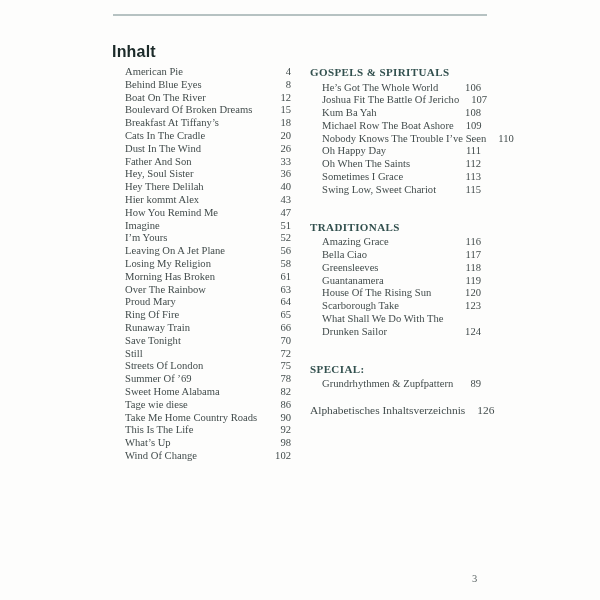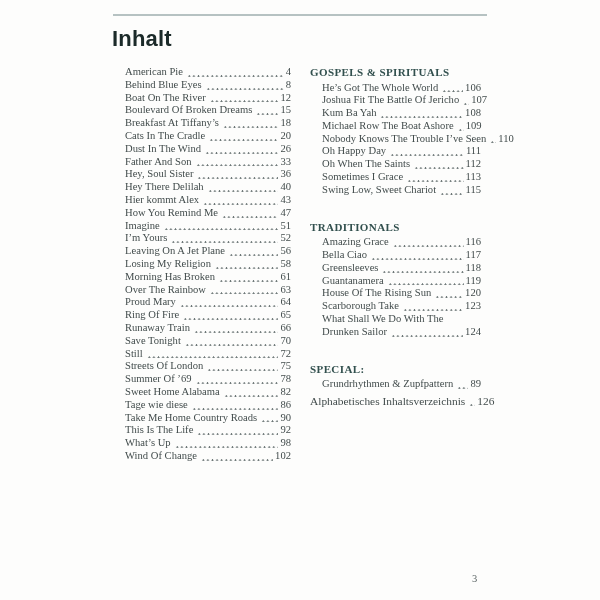--- a/index.html
+++ b/index.html
@@ -6,42 +6,43 @@
   body{
     width:600px;height:600px;position:relative;
     background:#fdfdfc;overflow:hidden;
     font-family:"Liberation Serif", serif;
   }
   .top-rule{
     position:absolute;left:113px;top:14px;width:374px;height:2px;
     background:#b6c2c2;
   }
   .page-title{
-    position:absolute;left:112px;top:26px;
+    position:absolute;left:112px;top:43px;
     font-family:"Liberation Sans", sans-serif;
-    font-weight:700;font-size:22px;letter-spacing:0.2px;
+    font-weight:700;font-size:16px;letter-spacing:0.2px;
     color:#1b2a29;margin:0;
   }
   .col{
     position:absolute;top:66px;
   }
   .col-left{left:113px;width:178px;}
   .col-right{left:310px;width:171px;}
   .section + .section{margin-top:24px;}
-  .section.standalone{margin-top:4px;}
+  .section.standalone{margin-top:13px;}
   .sec-title{
     font-size:11px;font-weight:700;letter-spacing:0.4px;
     color:#32504e;line-height:13px;margin-bottom:2.5px;
     white-space:nowrap;
   }
   .row{
     display:flex;
     font-size:10.6px;line-height:12.8px;height:12.8px;
     color:#424c4c;padding-left:12px;
     white-space:nowrap;
+    align-items:center;
   }
   .standalone .row{
     padding-left:0;font-size:11.4px;
   }
   .row .label{white-space:nowrap;}
   .row .leader{
     flex:1;min-width:6px;margin:0 2px 0 4px;
     background-image:radial-gradient(circle at 50% 78%, #6b7575 0.8px, transparent 1.15px);
     background-size:4.6px 100%;
     background-repeat:repeat-x;

